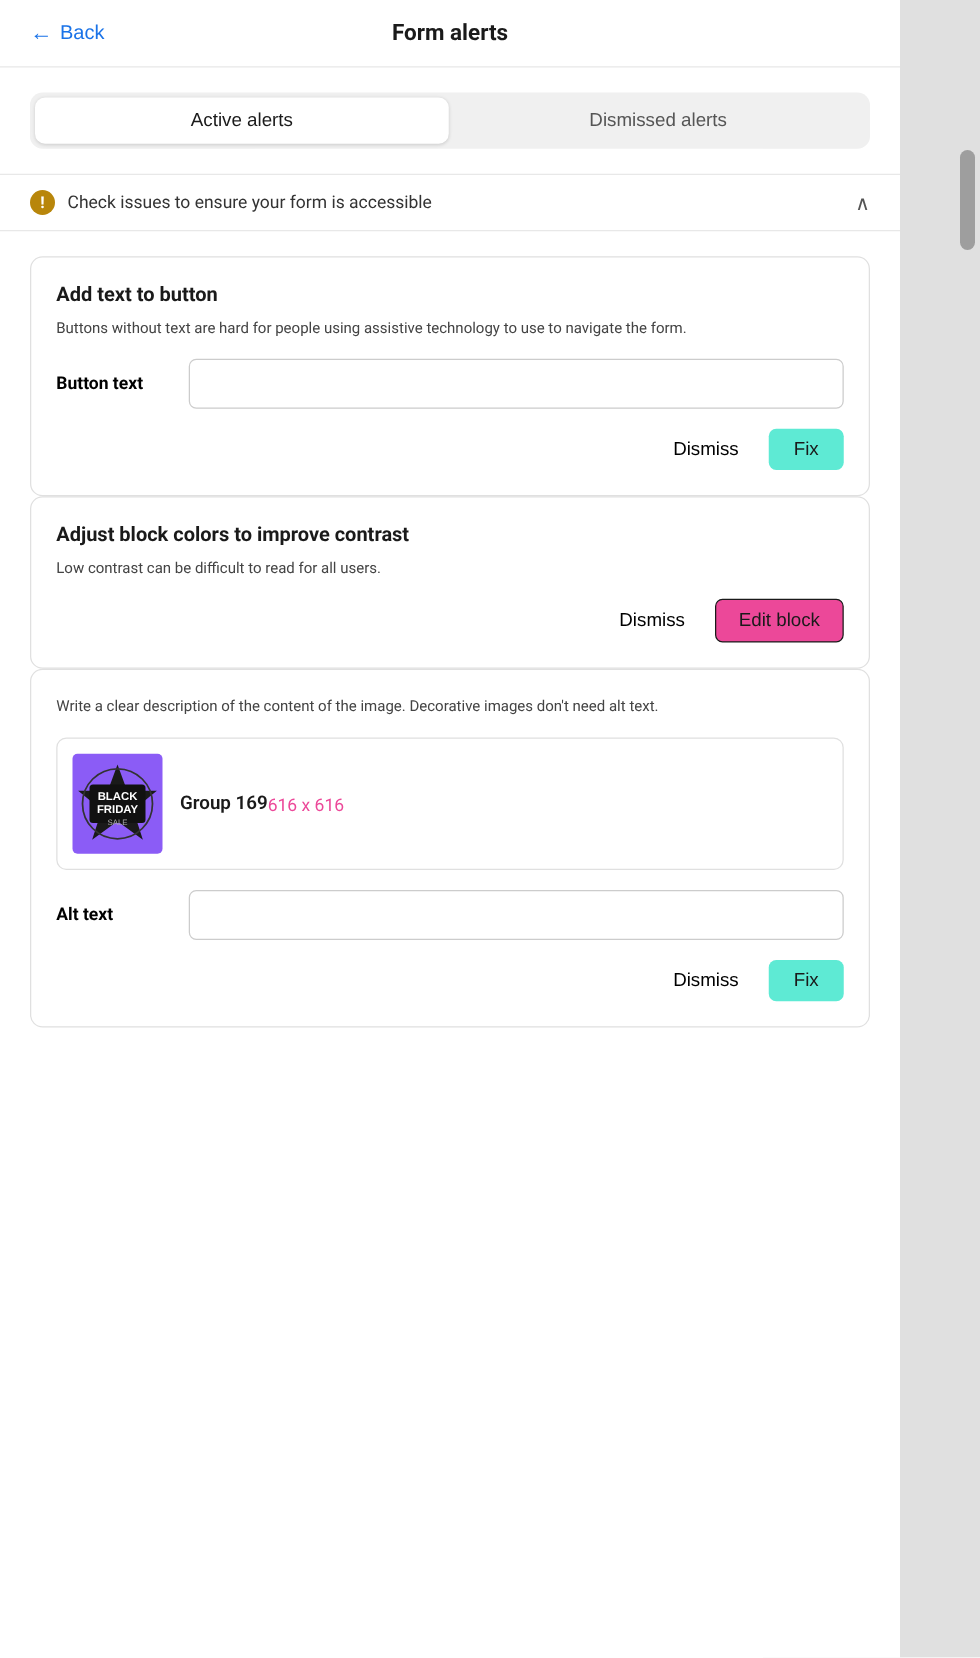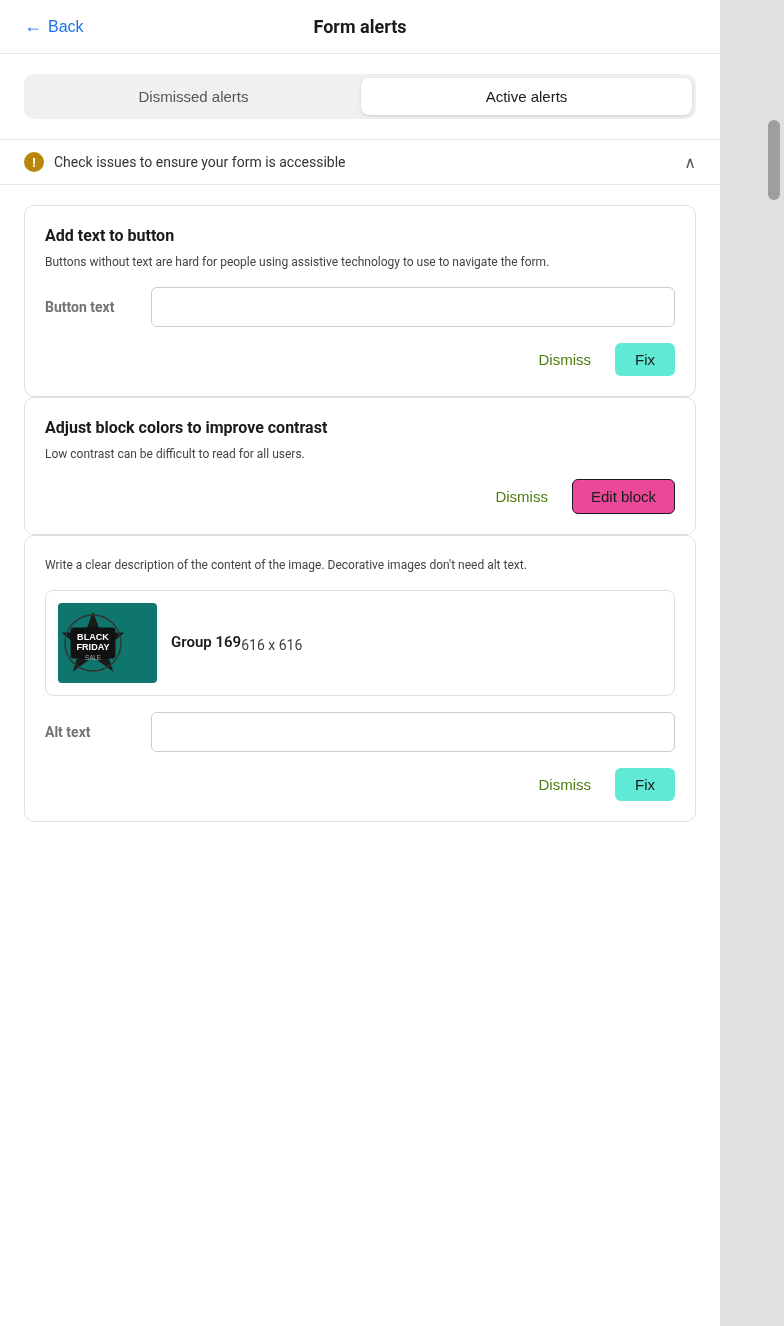--- a/index.html
+++ b/index.html
@@ -157,21 +157,21 @@
     
     .input-row {
       display: flex;
       align-items: center;
       gap: 16px;
       margin-bottom: 16px;
     }
     .input-label {
       font-size: 14px;
       font-weight: 700;
-      color: #737373;
+      color: #000000;
       min-width: 90px;
     }
     .text-input {
       flex: 1;
       height: 40px;
       border: 1px solid #ccc;
       border-radius: 6px;
       padding: 0 10px;
       font-size: 14px;
       outline: none;
@@ -182,21 +182,21 @@
       display: flex;
       justify-content: flex-end;
       align-items: center;
       gap: 12px;
     }
     .dismiss-btn {
       background: none;
       border: none;
       font-size: 15px;
       font-weight: 500;
-      color: #4d7c0f;
+      color: #000000;
       cursor: pointer;
       padding: 8px 12px;
     }
     .fix-btn {
       background: #5eead4;
       border: none;
       border-radius: 6px;
       font-size: 15px;
       font-weight: 500;
       color: #1a1a1a;
@@ -218,61 +218,62 @@
     .image-item-card {
       border: 1px solid #e0e0e0;
       border-radius: 8px;
       display: flex;
       align-items: center;
       gap: 14px;
       padding: 12px;
       margin-bottom: 16px;
     }
     .image-thumbnail {
-      width: 99px;
+      width: 72px;
       height: 80px;
       border-radius: 4px;
       flex-shrink: 0;
       overflow: hidden;
-      background: #0f766e;
-      display: flex;
-      align-items: center;
+      background: #8b5cf6;
+      display: flex;
+      align-items: center;
+      justify-content: center;
     }
     
     .image-info {
       display: flex;
       flex-direction: row;
     }
     .image-name {
       font-size: 15px;
       font-weight: 600;
       color: #1a1a1a;
     }
     .image-size {
       font-size: 14px;
-      color: #404040;
+      color: #ec4899;
       margin-top: 4px;
     }
   </style>
 </head>
 <body>
 
 <div class="main-panel">
 
   <div class="header">
     <button class="back-btn">
       <span class="back-arrow">←</span>
       <span>Back</span>
     </button>
     <span class="header-title">Form alerts</span>
   </div>
 
   <div class="tab-switcher">
+    <button class="tab-btn active">Active alerts</button>
     <button class="tab-btn inactive">Dismissed alerts</button>
-    <button class="tab-btn active">Active alerts</button>
   </div>
 
   <div class="notice-row">
     <div class="notice-left">
       <div class="warning-icon">!</div>
       <span>Check issues to ensure your form is accessible</span>
     </div>
     <span class="chevron-up">∧</span>
   </div>
 

